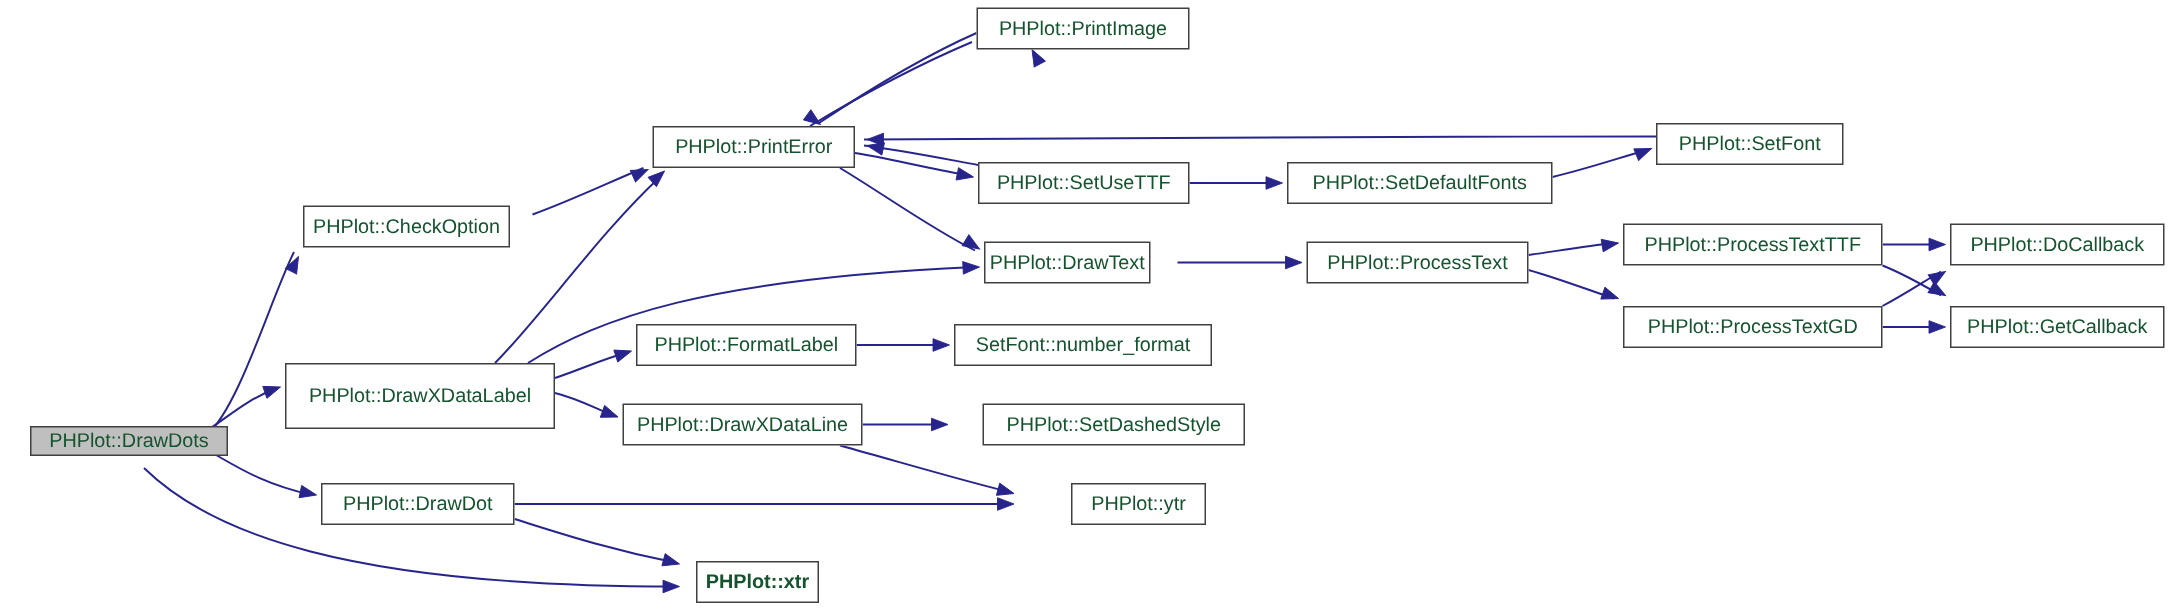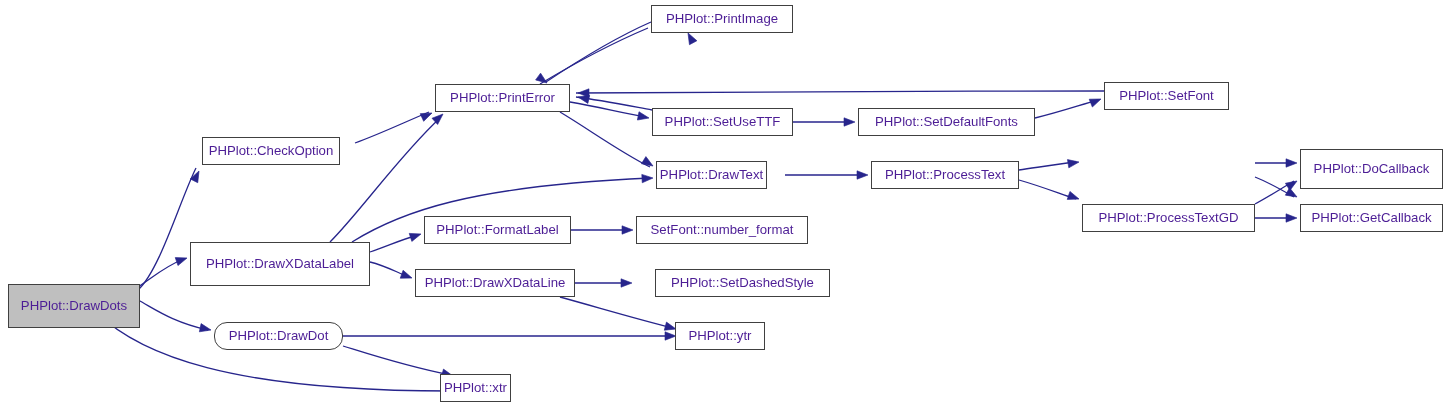--- a/index.html
+++ b/index.html
@@ -38,21 +38,21 @@
     align-items: center;
     justify-content: center;
     white-space: nowrap;
   }
   .node.root {
     background: #bfbfbf;
   }
   .node-label {
     font-family: "Liberation Sans", sans-serif;
     font-size: 13.2px;
-    color: #4c1d95;
+    color: #14532d;
     letter-spacing: 0px;
     line-height: 1;
     user-select: none;
   }
   .edge-path {
     fill: none;
     stroke: #27258c;
     stroke-width: 1.3;
   }
   .arrow-head {
@@ -125,33 +125,33 @@
         <polygon points="0,0 -11,-4.2 -11,4.2" class="arrow-head" transform="translate(1297,197) rotate(30)"></polygon>
         <polygon points="0,0 -11,-4.2 -11,4.2" class="arrow-head" transform="translate(1297,181) rotate(-32)"></polygon>
         <polygon points="0,0 -11,-4.2 -11,4.2" class="arrow-head" transform="translate(1297,218) rotate(0)"></polygon>
         <polygon points="0,0 -11,-4.2 -11,4.2" class="arrow-head" transform="translate(633,230) rotate(0)"></polygon>
         <polygon points="0,0 -11,-4.2 -11,4.2" class="arrow-head" transform="translate(632,283) rotate(0)"></polygon>
         <polygon points="0,0 -11,-4.2 -11,4.2" class="arrow-head" transform="translate(676,329) rotate(15)"></polygon>
       </g>
   </svg>
 
   <div id="node-layer">
-      <div class="node root" style="left: 8px; top: 284px; width: 132px; height: 44px;">
+      <div class="node root" style="left: 20px; top: 284px; width: 132px; height: 20px;">
         <span class="node-label">PHPlot::DrawDots</span>
       </div>
       <div class="node" style="left: 202px; top: 137px; width: 138px; height: 28px;">
         <span class="node-label">PHPlot::CheckOption</span>
       </div>
       <div class="node" style="left: 190px; top: 242px; width: 180px; height: 44px;">
         <span class="node-label">PHPlot::DrawXDataLabel</span>
       </div>
-      <div class="node" style="left: 214px; top: 322px; width: 129px; height: 28px; border-radius: 13px;">
+      <div class="node" style="left: 214px; top: 322px; width: 129px; height: 28px;">
         <span class="node-label">PHPlot::DrawDot</span>
       </div>
-      <div class="node" style="left: 440px; top: 374px; width: 71px; height: 28px;">
+      <div class="node" style="left: 464px; top: 374px; width: 82px; height: 28px; font-weight: bold;">
         <span class="node-label">PHPlot::xtr</span>
       </div>
       <div class="node" style="left: 424px; top: 216px; width: 147px; height: 28px;">
         <span class="node-label">PHPlot::FormatLabel</span>
       </div>
       <div class="node" style="left: 435px; top: 84px; width: 135px; height: 28px;">
         <span class="node-label">PHPlot::PrintError</span>
       </div>
       <div class="node" style="left: 415px; top: 269px; width: 160px; height: 28px;">
         <span class="node-label">PHPlot::DrawXDataLine</span>
@@ -164,36 +164,39 @@
       </div>
       <div class="node" style="left: 656px; top: 161px; width: 111px; height: 28px;">
         <span class="node-label">PHPlot::DrawText</span>
       </div>
       <div class="node" style="left: 636px; top: 216px; width: 172px; height: 28px;">
         <span class="node-label">SetFont::number_format</span>
       </div>
       <div class="node" style="left: 635px; top: 269px; width: 175px; height: 28px; margin-left: 20px;">
         <span class="node-label">PHPlot::SetDashedStyle</span>
       </div>
-      <div class="node" style="left: 675px; top: 322px; width: 90px; height: 28px;">
+      <div class="node" style="left: 714px; top: 322px; width: 90px; height: 28px;">
         <span class="node-label">PHPlot::ytr</span>
       </div>
       <div class="node" style="left: 858px; top: 108px; width: 177px; height: 28px;">
         <span class="node-label">PHPlot::SetDefaultFonts</span>
       </div>
       <div class="node" style="left: 871px; top: 161px; width: 148px; height: 28px;">
         <span class="node-label">PHPlot::ProcessText</span>
       </div>
       <div class="node" style="left: 1104px; top: 82px; width: 125px; height: 28px;">
         <span class="node-label">PHPlot::SetFont</span>
       </div>
+      <div class="node" style="left: 1082px; top: 149px; width: 173px; height: 28px;">
+        <span class="node-label">PHPlot::ProcessTextTTF</span>
+      </div>
       <div class="node" style="left: 1082px; top: 204px; width: 173px; height: 28px; align-items: center;">
         <span class="node-label">PHPlot::ProcessTextGD</span>
       </div>
-      <div class="node" style="left: 1300px; top: 149px; width: 143px; height: 40px;">
+      <div class="node" style="left: 1300px; top: 149px; width: 143px; height: 28px;">
         <span class="node-label">PHPlot::DoCallback</span>
       </div>
       <div class="node" style="left: 1300px; top: 204px; width: 143px; height: 28px;">
         <span class="node-label">PHPlot::GetCallback</span>
       </div>
     </div>
 
 </div>
 
 </body></html>

